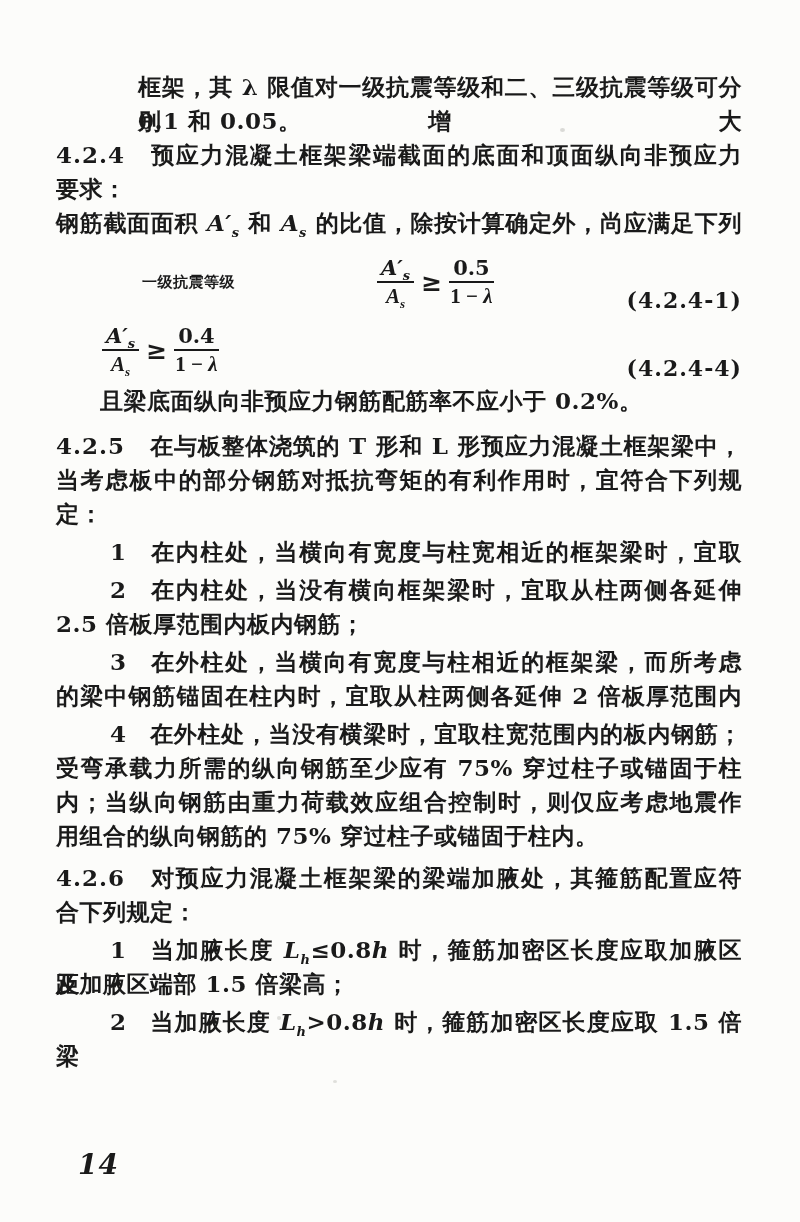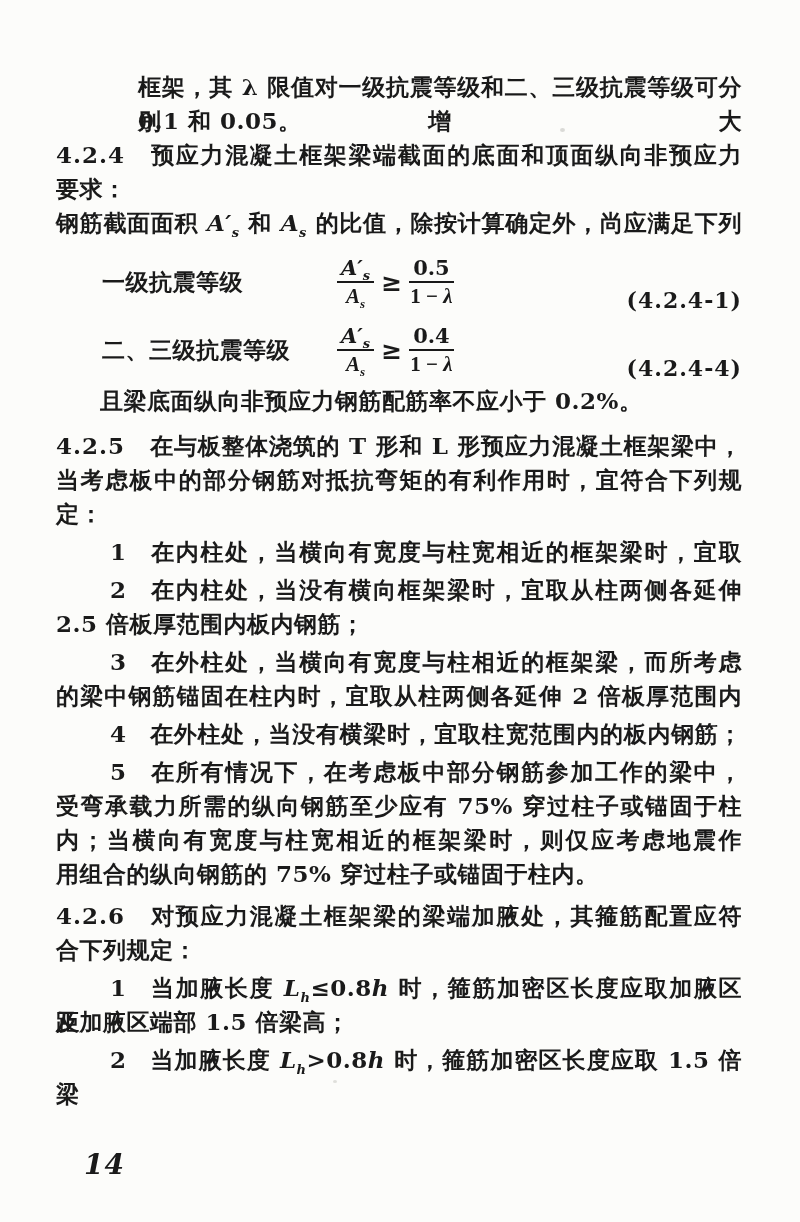--- a/index.html
+++ b/index.html
@@ -45,32 +45,32 @@
   .mt8{margin-top:8px;}
   .mvar{font-style:italic;}
   sub{font-size:13px;line-height:0;font-style:italic;}
   
   .frow{
     display:flex;align-items:center;
     height:56px;margin-top:14px;
     padding-left:46px;
   }
   .frow2{margin-top:12px;}
-  .flabel{width:235px;font-size:23px;letter-spacing:0.5px;}
+  .flabel{width:235px;font-size:15px;letter-spacing:0.5px;margin-left:40px;}
   .fmath{display:flex;align-items:center;}
   .frac{
     display:inline-flex;flex-direction:column;align-items:center;
     text-align:center;line-height:1.1;font-size:21px;
   }
   .fnum{border-bottom:2.5px solid #191919;padding:0 4px 2px;}
   .fden{padding-top:2px;font-family:Liberation Serif, serif;}
   .frel{font-size:25px;margin:0 7px;}
   .feq{margin-left:auto;font-size:22px;letter-spacing:1px;margin-top:36px;}
   .pageno{
-    position:absolute;left:84px;top:1148px;
+    position:absolute;left:78px;top:1148px;
     font-size:28px;font-style:italic;letter-spacing:1px;
     filter:blur(0.3px);
   }
   .speck{
     position:absolute;border-radius:50%;
     background:#9a9a96;
   }
 </style>
 </head>
 <body>
@@ -95,21 +95,20 @@
           <span class="frel">≥</span>
           <span class="frac">
             <span class="fnum">0.5</span>
             <span class="fden"><span>1 − </span><span class="mvar">λ</span></span>
           </span>
         </span>
       <span class="feq">(4.2.4-1)</span>
     </div>
 
     <div class="frow frow2">
-      <span class="flabel">二、三级抗震等级</span>
       <span class="fmath">
           <span class="frac">
             <span class="fnum mvar"><span>A′</span><sub>s</sub></span>
             <span class="fden mvar"><span>A</span><sub>s</sub></span>
           </span>
           <span class="frel">≥</span>
           <span class="frac">
             <span class="fnum">0.4</span>
             <span class="fden"><span>1 − </span><span class="mvar">λ</span></span>
           </span>
@@ -126,23 +125,22 @@
     <div class="line just mt4"><span class="item-num">1</span><span>在内柱处，当横向有宽度与柱宽相近的框架梁时，宜取</span></div>
 
     <div class="line just mt4"><span class="item-num">2</span><span>在内柱处，当没有横向框架梁时，宜取从柱两侧各延伸</span></div>
     <div class="line">2.5 倍板厚范围内板内钢筋；</div>
 
     <div class="line just mt4"><span class="item-num">3</span><span>在外柱处，当横向有宽度与柱相近的框架梁，而所考虑</span></div>
     <div class="line just">的梁中钢筋锚固在柱内时，宜取从柱两侧各延伸 2 倍板厚范围内</div>
 
     <div class="line just mt4"><span class="item-num">4</span><span>在外柱处，当没有横梁时，宜取柱宽范围内的板内钢筋；</span></div>
 
-    <div class="line just mt4"><span class="item-num">5</span><span>在所有情况下，在考虑板中部分钢筋参加工作的梁中，</span></div>
     <div class="line just">受弯承载力所需的纵向钢筋至少应有 75% 穿过柱子或锚固于柱</div>
-    <div class="line just">内；当横向有宽度与柱宽相近的框架梁时，则仅应考虑地震作</div>
+    <div class="line just">内；当纵向钢筋由重力荷载效应组合控制时，则仅应考虑地震作</div>
     <div class="line">用组合的纵向钢筋的 75% 穿过柱子或锚固于柱内。</div>
 
     <div class="line just mt8"><span class="clause-num">4.2.6</span><span>对预应力混凝土框架梁的梁端加腋处，其箍筋配置应符</span></div>
     <div class="line">合下列规定：</div>
 
     <div class="line just mt4"><span class="item-num">1</span><span>当加腋长度 </span><span class="mvar"><span>L</span><sub>h</sub></span><span>≤0.8</span><span class="mvar">h</span><span> 时，箍筋加密区长度应取加腋区及</span></div>
     <div class="line">距加腋区端部 1.5 倍梁高；</div>
 
     <div class="line just mt4"><span class="item-num">2</span><span>当加腋长度 </span><span class="mvar"><span>L</span><sub>h</sub></span><span>&gt;0.8</span><span class="mvar">h</span><span> 时，箍筋加密区长度应取 1.5 倍梁</span></div>
 

